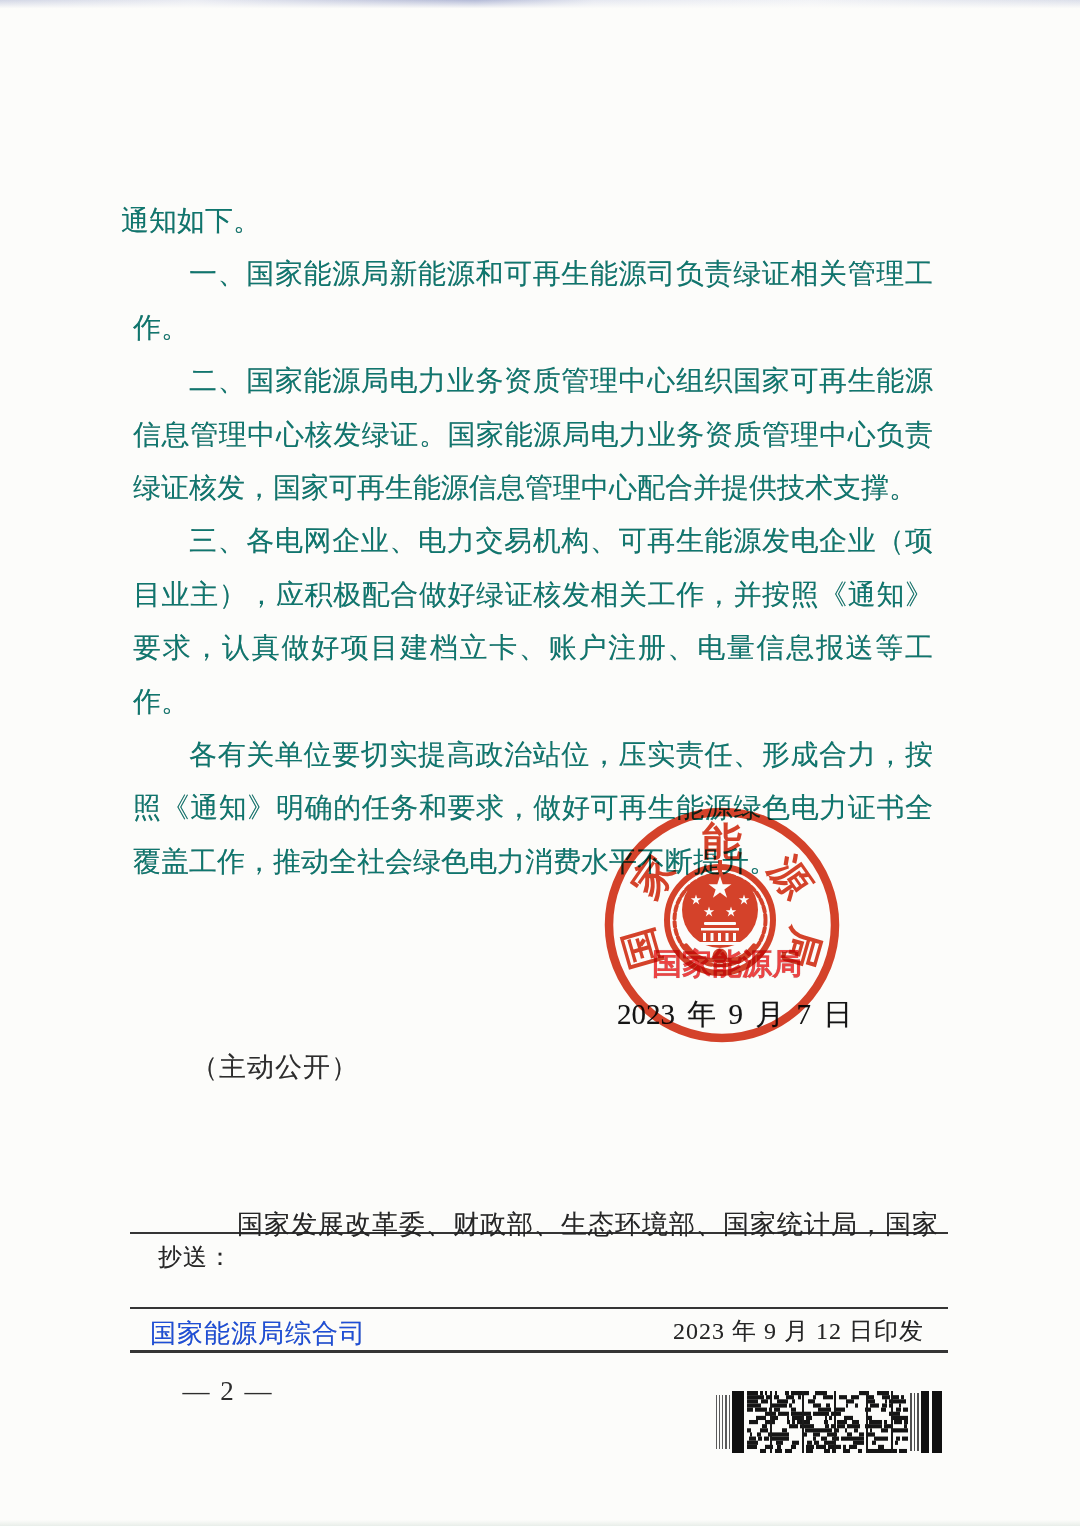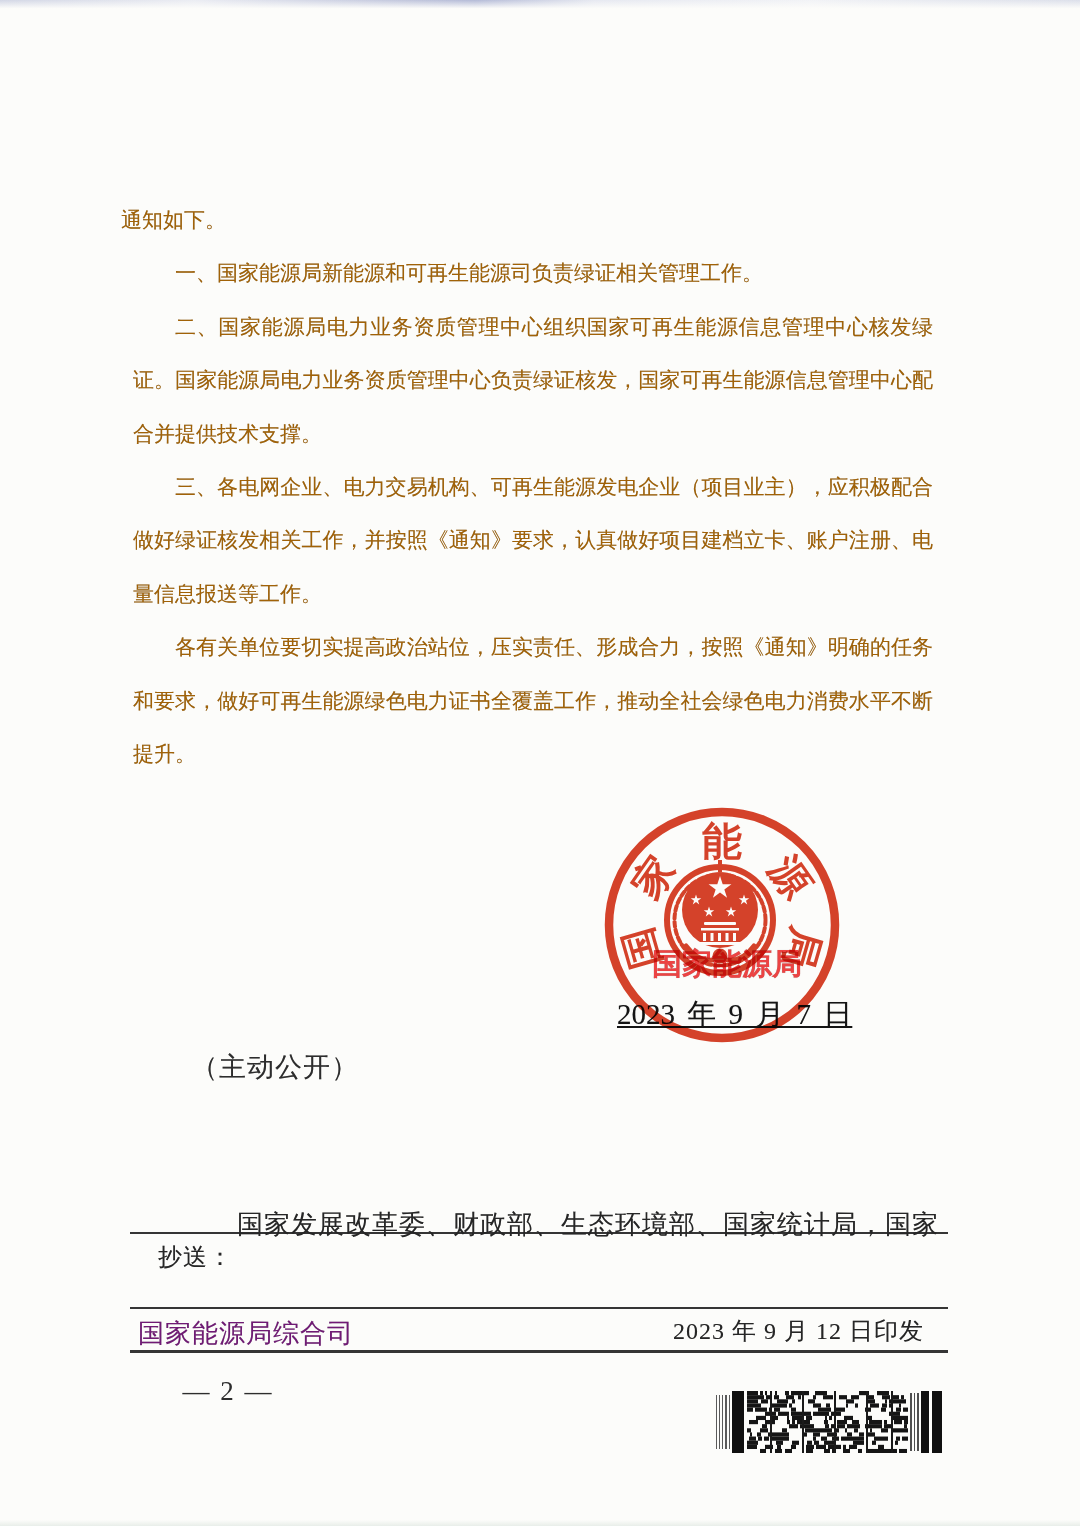--- a/index.html
+++ b/index.html
@@ -26,21 +26,21 @@
     content:"";position:absolute;left:0;top:0;width:100%;height:100%;
     background:linear-gradient(180deg,rgba(255,255,255,0) 0%,#fcfcfa 95%);
   }
   .scan-edge-bottom{
     position:absolute;bottom:0;left:0;width:1080px;height:6px;
     background:linear-gradient(180deg,rgba(255,255,255,0),rgba(196,212,202,.35));
   }
   
   .doc-body{
     position:absolute;left:121px;top:194px;width:812px;
-    font-size:21px;line-height:53.4px;color:#a16207;
+    font-size:28px;line-height:53.4px;color:#0f766e;
     text-align:justify;text-justify:inter-ideograph;
     line-break:strict;
     text-shadow:0 0 .6px rgba(45,45,45,.35);
   }
   .doc-body p{margin:0;padding:0;}
   .doc-body p.indent{text-indent:2em;margin-left:12px;}
   
   .seal-svg{
     position:absolute;left:588px;top:796px;width:272px;height:258px;
     opacity:.95;mix-blend-mode:multiply;z-index:1;
@@ -53,43 +53,42 @@
     position:absolute;left:652px;top:944px;
     font-size:30px;font-weight:600;color:#ef4444;
     letter-spacing:0px;mix-blend-mode:multiply;z-index:2;
     text-shadow:0 0 .7px rgba(20,20,20,.4);
   }
   .seal-date{
     position:absolute;left:617px;top:995px;
     font-size:29px;color:#141414;word-spacing:5px;
     mix-blend-mode:multiply;z-index:2;
     text-shadow:0 0 .7px rgba(20,20,20,.35);
-    text-decoration:underline;
   }
   .disclosure{
     position:absolute;left:191px;top:1049px;
     font-size:27px;color:#2d2d2d;letter-spacing:1px;
     text-shadow:0 0 .6px rgba(45,45,45,.35);
   }
   
   .rule{position:absolute;left:130px;width:818px;background:#353535;}
   .rule-1{top:1232px;height:2px;}
   .rule-2{top:1307px;height:2px;}
   .rule-3{top:1350px;height:3px;}
   .cc-label{
     position:absolute;left:158px;top:1241px;
     font-size:24px;color:#262626;letter-spacing:1px;
   }
   .cc-lines{
     position:absolute;left:237px;top:1208px;width:710px;
     font-size:26px;line-height:34px;color:#262626;letter-spacing:1px;
   }
   .issuer{
-    position:absolute;left:138px;top:1316px;
-    font-size:26px;color:#701a75;letter-spacing:1px;
+    position:absolute;left:150px;top:1316px;
+    font-size:26px;color:#1d4ed8;letter-spacing:1px;
   }
   .print-date{
     position:absolute;right:156px;top:1315px;
     font-size:24px;color:#262626;letter-spacing:1px;
   }
   .page-number{
     position:absolute;left:168px;top:1376px;width:120px;
     font-size:27px;color:#2d2d2d;text-align:center;letter-spacing:2px;
   }
   .barcode{

